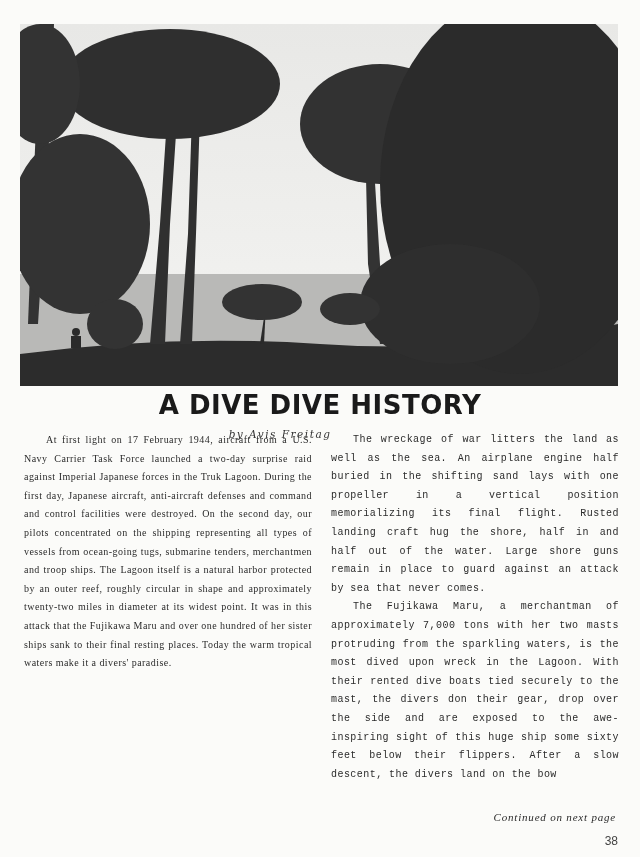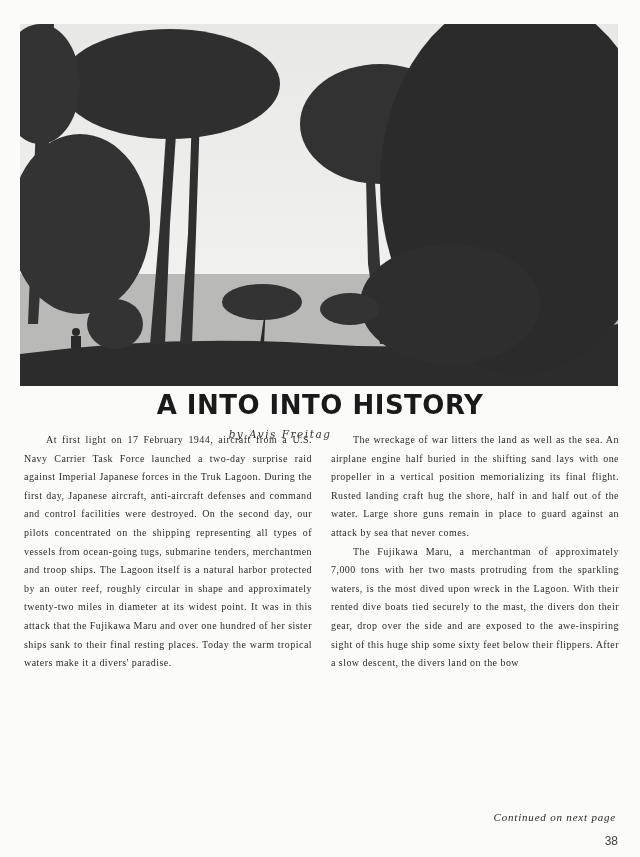--- a/index.html
+++ b/index.html
@@ -4,21 +4,21 @@
 <style>
   html, body { margin:0; padding:0; }
   body { width:640px; height:857px; background:#fbfbf9; position:relative; overflow:hidden; font-family:"DejaVu Serif", serif; color:#2a2a2a; }
   .photo { position:absolute; left:20px; top:24px; width:598px; height:362px; background:#3a3a3a; overflow:hidden; }
   .photo svg { display:block; }
   .title { position:absolute; left:0; width:640px; top:390px; text-align:center; font-family:"DejaVu Sans", sans-serif; font-weight:bold; font-size:26px; letter-spacing:0.5px; color:#1a1a1a; }
   .byline { position:absolute; left:0; width:560px; top:428px; text-align:center; font-style:italic; font-size:10.5px; letter-spacing:1.5px; color:#333; }
   .col { position:absolute; top:431px; width:288px; font-size:10px; line-height:18.6px; text-align:justify; font-family:"Liberation Serif", serif; letter-spacing:0.45px; color:#2b2b2b; }
   .col p { margin:0; text-indent:22px; }
   .col-left { left:24px; }
-  .col-right { left:331px; }
+  .col-right { left:331px;font-family:Liberation Mono, monospace; }
   .cont { position:absolute; top:811px; right:24px; font-style:italic; font-size:11px; letter-spacing:0.8px; font-family:"Liberation Serif", serif;padding-left:43px; }
   .pageno { position:absolute; top:834px; right:22px; font-size:12px; font-family:"Liberation Sans", sans-serif; color:#444; }
 </style>
 </head>
 <body>
 
 <div class="photo">
   <svg width="598" height="362" viewBox="0 0 598 362">
     <defs>
       <linearGradient id="sky" x1="0" y1="0" x2="0" y2="1">
@@ -47,21 +47,21 @@
     <path d="M240 320 L244 320 L246 280 Z" fill="#2a2a2a"></path>
     <ellipse cx="242" cy="278" rx="40" ry="18" fill="#333"></ellipse>
     <ellipse cx="330" cy="285" rx="30" ry="16" fill="#333"></ellipse>
     <ellipse cx="95" cy="300" rx="28" ry="25" fill="#333"></ellipse>
 
     <circle cx="56" cy="308" r="4" fill="#2a2a2a"></circle>
     <rect x="51" y="312" width="10" height="12" fill="#2a2a2a"></rect>
   </svg>
 </div>
 
-<div class="title">A INTO INTO HISTORY</div>
+<div class="title">A DIVE DIVE HISTORY</div>
 <div class="byline">by Avis Freitag</div>
 
 <div class="col col-left">
   <p>At first light on 17 February 1944, aircraft from a U.S. Navy Carrier Task Force launched a two-day surprise raid against Imperial Japanese forces in the Truk Lagoon. During the first day, Japanese aircraft, anti-aircraft defenses and command and control facilities were destroyed. On the second day, our pilots concentrated on the shipping representing all types of vessels from ocean-going tugs, submarine tenders, merchantmen and troop ships. The Lagoon itself is a natural harbor protected by an outer reef, roughly circular in shape and approximately twenty-two miles in diameter at its widest point. It was in this attack that the Fujikawa Maru and over one hundred of her sister ships sank to their final resting places. Today the warm tropical waters make it a divers' paradise.</p>
 </div>
 
 <div class="col col-right">
   <p>The wreckage of war litters the land as well as the sea. An airplane engine half buried in the shifting sand lays with one propeller in a vertical position memorializing its final flight. Rusted landing craft hug the shore, half in and half out of the water. Large shore guns remain in place to guard against an attack by sea that never comes.</p>
   <p>The Fujikawa Maru, a merchantman of approximately 7,000 tons with her two masts protruding from the sparkling waters, is the most dived upon wreck in the Lagoon. With their rented dive boats tied securely to the mast, the divers don their gear, drop over the side and are exposed to the awe-inspiring sight of this huge ship some sixty feet below their flippers. After a slow descent, the divers land on the bow</p>
 </div>

